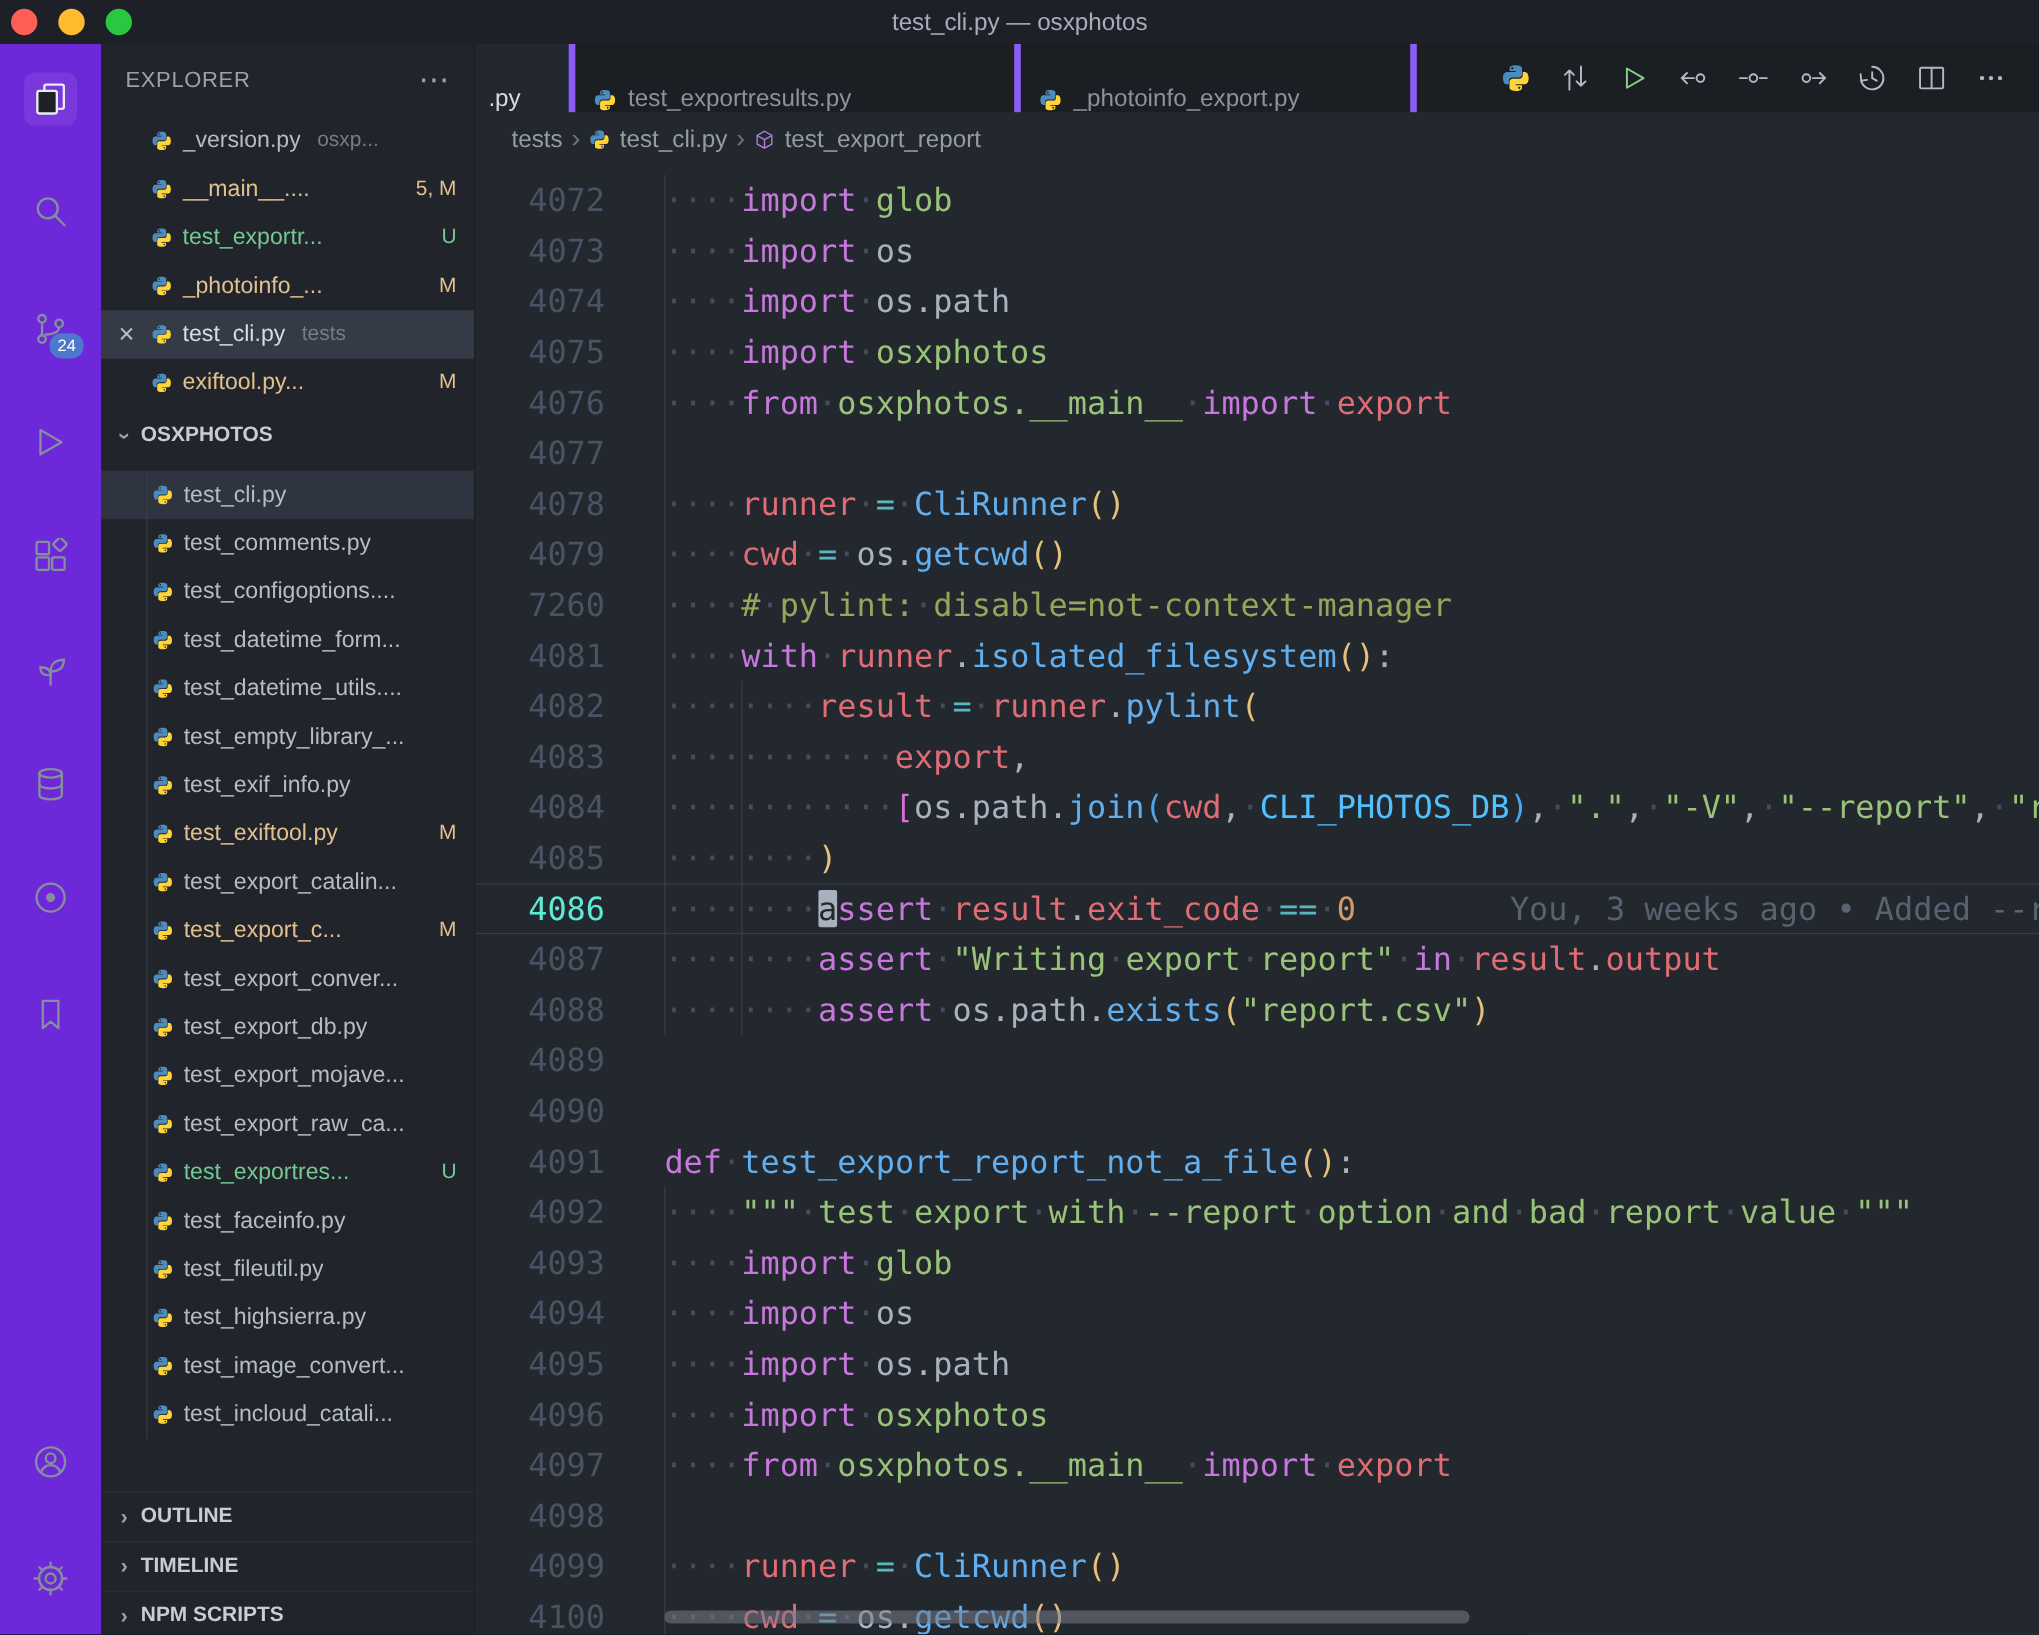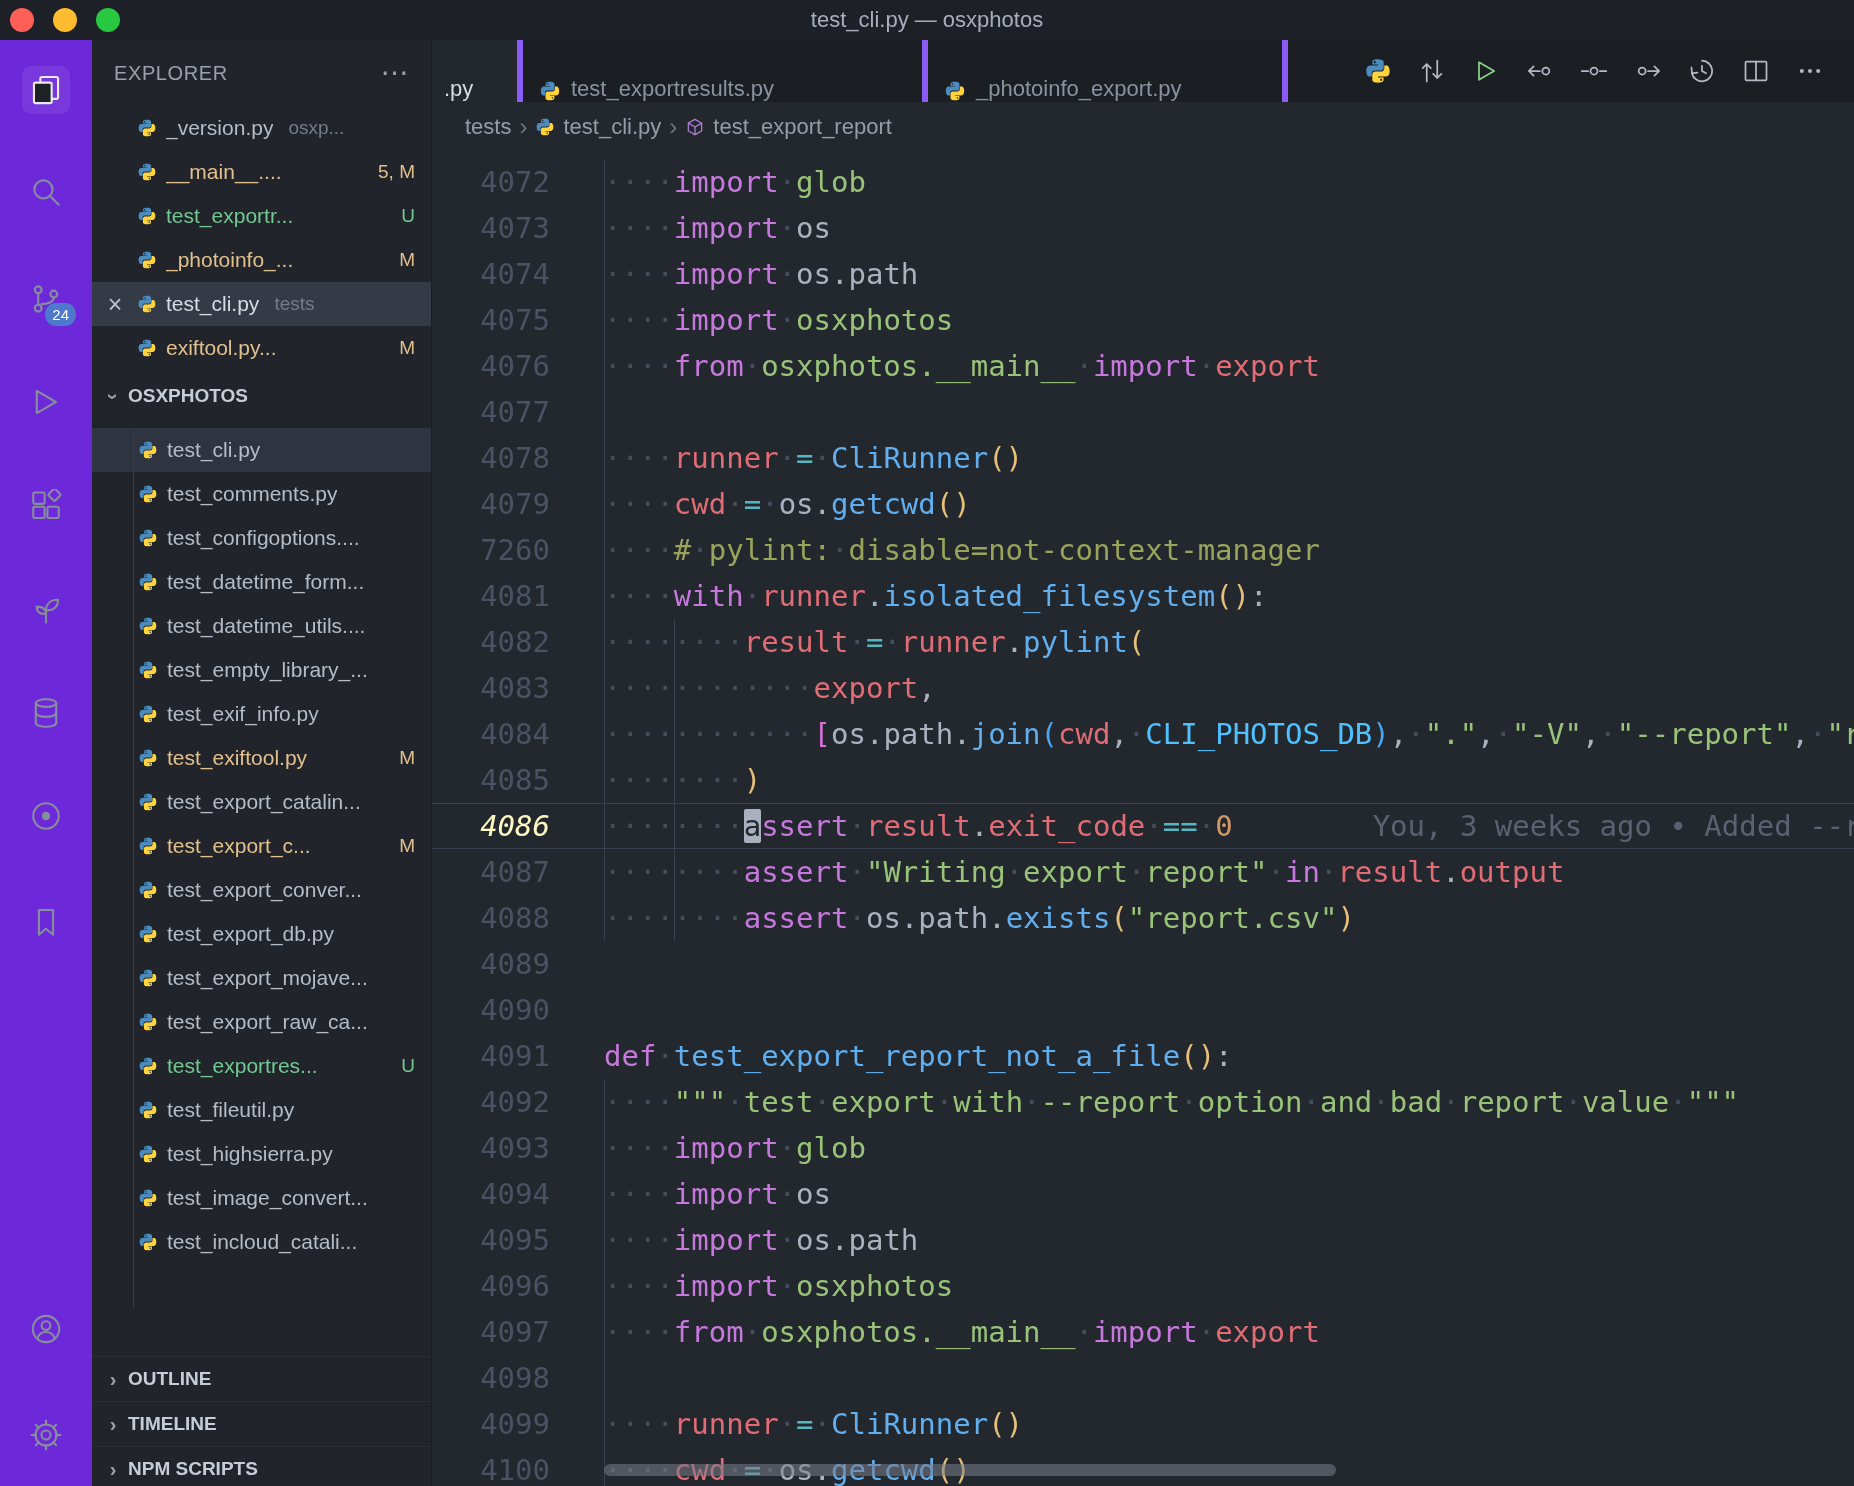--- a/index.html
+++ b/index.html
@@ -70,21 +70,21 @@
   .crumb{display:flex;align-items:center;gap:8px;font-size:22px;color:#959ca8;}
   .crumb-sep{color:#6e7580;font-size:24px;padding:0 8px;}
   .crumb .pyicon{width:20px;height:20px;}
 
   .code{position:absolute;left:0;right:0;top:112px;bottom:0;overflow:hidden;
         font-family:"DejaVu Sans Mono",monospace;font-size:29px;padding-top:7px;box-sizing:border-box;}
   #guides{position:absolute;left:0;top:0;right:0;bottom:0;pointer-events:none;}
   .guide{position:absolute;width:1px;background:#3a4150;}
   .crow{display:flex;height:46px;line-height:46px;position:relative;}
   .gut{width:172px;padding-right:54px;box-sizing:border-box;text-align:right;color:#4b5263;flex:none;}
-  .crow.current .gut{color:#fef9c3;font-style:italic;}
+  .crow.current .gut{color:#5eead4;}
   .crow.current::before{content:"";position:absolute;left:0;right:0;top:0;bottom:0;
         border-top:1px solid #3a414e;border-bottom:1px solid #3a414e;pointer-events:none;}
   .ltext{white-space:pre;}
   .wsd{color:#454d5c;}
   .tk-kw{color:#c678dd}.tk-var{color:#e06c75}.tk-prop{color:#e06c75}.tk-fn{color:#61afef}
   .tk-mod{color:#98c379}.tk-str{color:#98c379}.tk-cmt{color:#9aa35a}.tk-op{color:#56b6c2}
   .tk-num{color:#d19a66}.tk-pun{color:#abb2bf}.tk-txt{color:#abb2bf}.tk-const{color:#4fc1ff}
   .tk-b1{color:#e5c07b}.tk-b2{color:#d670d6}.tk-b3{color:#4aa5f0}
   .tk-cur{background:#a9b1bf;color:#23272e;border-radius:2px;}
   .blame{color:#5a6170;margin-left:140px;}
@@ -354,20 +354,27 @@
               <path fill="#FFD43B" d="M12.1 22c5 0 4.7-2.2 4.7-2.2v-2.3H12v-.7h6.7s3.3.4 3.3-4.7c0-5.1-2.9-4.9-2.9-4.9h-1.7v2.4s.1 2.9-2.8 2.9h-4.8s-2.7 0-2.7 2.6v4.4S6.7 22 12.1 22zm2.6-1.5c-.5 0-.9-.4-.9-.9s.4-.9.9-.9.9.4.9.9-.4.9-.9.9z"></path>
             </svg></span>
           <span class="label">test_exportres...</span>
           <span class="gitbadge">U</span>
         </div>
         <div class="file-row state-default">
           <span class="pyicon"><svg viewBox="0 0 24 24">
               <path fill="#4B8BBE" d="M11.9 2c-5 0-4.7 2.2-4.7 2.2v2.3h4.8v.7H5.3S2 6.8 2 11.9c0 5.1 2.9 4.9 2.9 4.9h1.7v-2.4s-.1-2.9 2.8-2.9h4.8s2.7 0 2.7-2.6V4.6S17.3 2 11.9 2zM9.3 3.5c.5 0 .9.4.9.9s-.4.9-.9.9-.9-.4-.9-.9.4-.9.9-.9z"></path>
               <path fill="#FFD43B" d="M12.1 22c5 0 4.7-2.2 4.7-2.2v-2.3H12v-.7h6.7s3.3.4 3.3-4.7c0-5.1-2.9-4.9-2.9-4.9h-1.7v2.4s.1 2.9-2.8 2.9h-4.8s-2.7 0-2.7 2.6v4.4S6.7 22 12.1 22zm2.6-1.5c-.5 0-.9-.4-.9-.9s.4-.9.9-.9.9.4.9.9-.4.9-.9.9z"></path>
             </svg></span>
+          <span class="label">test_faceinfo.py</span>
+        </div>
+        <div class="file-row state-default">
+          <span class="pyicon"><svg viewBox="0 0 24 24">
+              <path fill="#4B8BBE" d="M11.9 2c-5 0-4.7 2.2-4.7 2.2v2.3h4.8v.7H5.3S2 6.8 2 11.9c0 5.1 2.9 4.9 2.9 4.9h1.7v-2.4s-.1-2.9 2.8-2.9h4.8s2.7 0 2.7-2.6V4.6S17.3 2 11.9 2zM9.3 3.5c.5 0 .9.4.9.9s-.4.9-.9.9-.9-.4-.9-.9.4-.9.9-.9z"></path>
+              <path fill="#FFD43B" d="M12.1 22c5 0 4.7-2.2 4.7-2.2v-2.3H12v-.7h6.7s3.3.4 3.3-4.7c0-5.1-2.9-4.9-2.9-4.9h-1.7v2.4s.1 2.9-2.8 2.9h-4.8s-2.7 0-2.7 2.6v4.4S6.7 22 12.1 22zm2.6-1.5c-.5 0-.9-.4-.9-.9s.4-.9.9-.9.9.4.9.9-.4.9-.9.9z"></path>
+            </svg></span>
           <span class="label">test_fileutil.py</span>
         </div>
         <div class="file-row state-default">
           <span class="pyicon"><svg viewBox="0 0 24 24">
               <path fill="#4B8BBE" d="M11.9 2c-5 0-4.7 2.2-4.7 2.2v2.3h4.8v.7H5.3S2 6.8 2 11.9c0 5.1 2.9 4.9 2.9 4.9h1.7v-2.4s-.1-2.9 2.8-2.9h4.8s2.7 0 2.7-2.6V4.6S17.3 2 11.9 2zM9.3 3.5c.5 0 .9.4.9.9s-.4.9-.9.9-.9-.4-.9-.9.4-.9.9-.9z"></path>
               <path fill="#FFD43B" d="M12.1 22c5 0 4.7-2.2 4.7-2.2v-2.3H12v-.7h6.7s3.3.4 3.3-4.7c0-5.1-2.9-4.9-2.9-4.9h-1.7v2.4s.1 2.9-2.8 2.9h-4.8s-2.7 0-2.7 2.6v4.4S6.7 22 12.1 22zm2.6-1.5c-.5 0-.9-.4-.9-.9s.4-.9.9-.9.9.4.9.9-.4.9-.9.9z"></path>
             </svg></span>
           <span class="label">test_highsierra.py</span>
         </div>
         <div class="file-row state-default">

